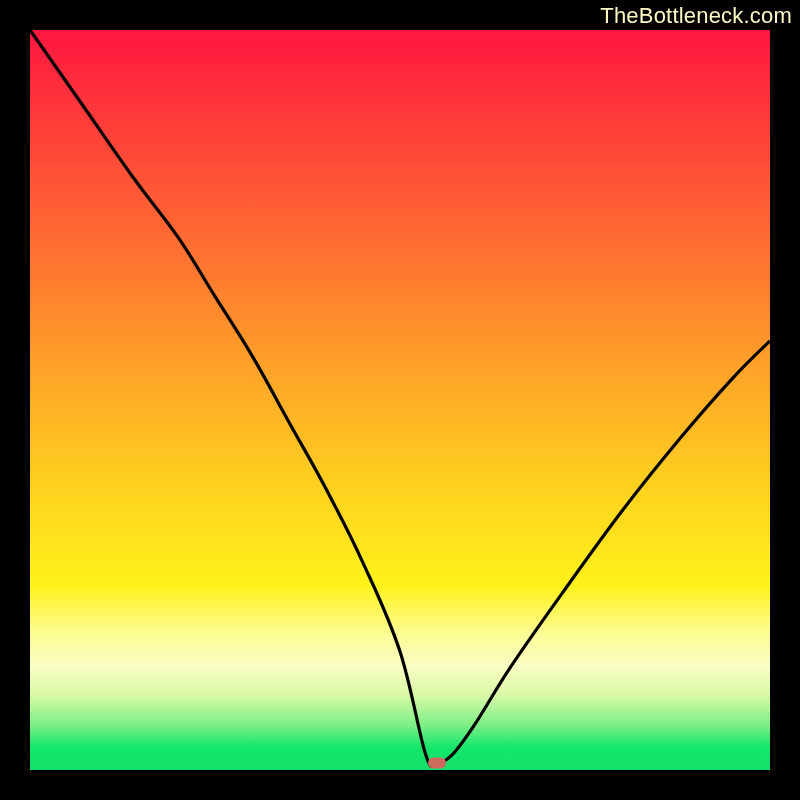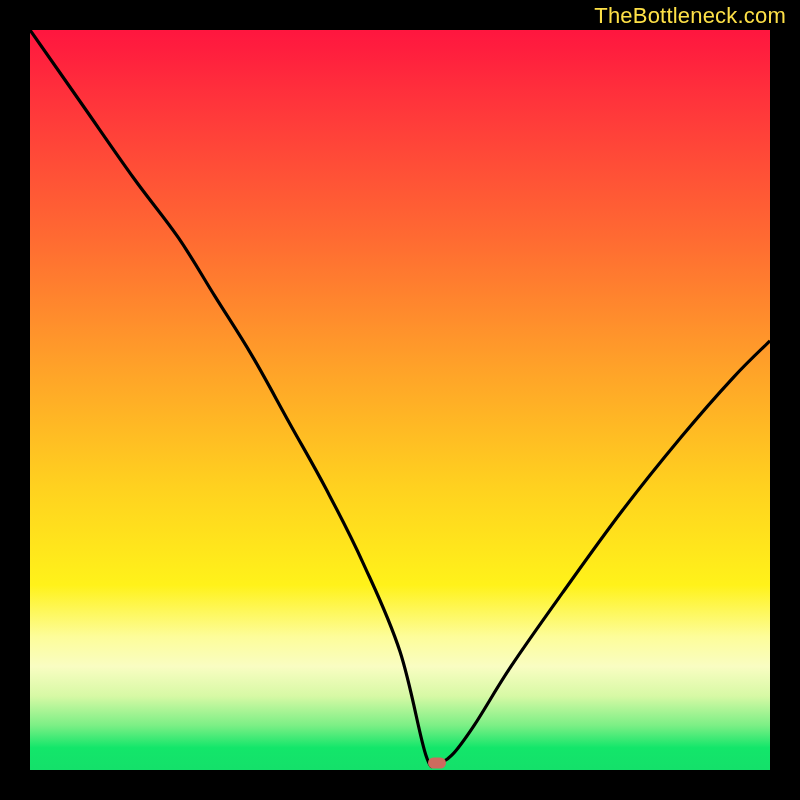--- a/index.html
+++ b/index.html
@@ -58,22 +58,22 @@
     position: absolute;
     width: 18px;
     height: 11px;
     background: #cc6b5e;
     border-radius: 6px;
     transform: translate(-50%, -50%);
   }
   .watermark {
     position: absolute;
     top: 3px;
-    right: 14px;
-    color: #fde047;
+    right: 8px;
+    color: #fef9c3;
     font-family: Arial, Helvetica, sans-serif;
     font-size: 22px;
     letter-spacing: 0.2px;
   }
 </style>
 </head>
 <body>
 
 <div class="frame">
 

